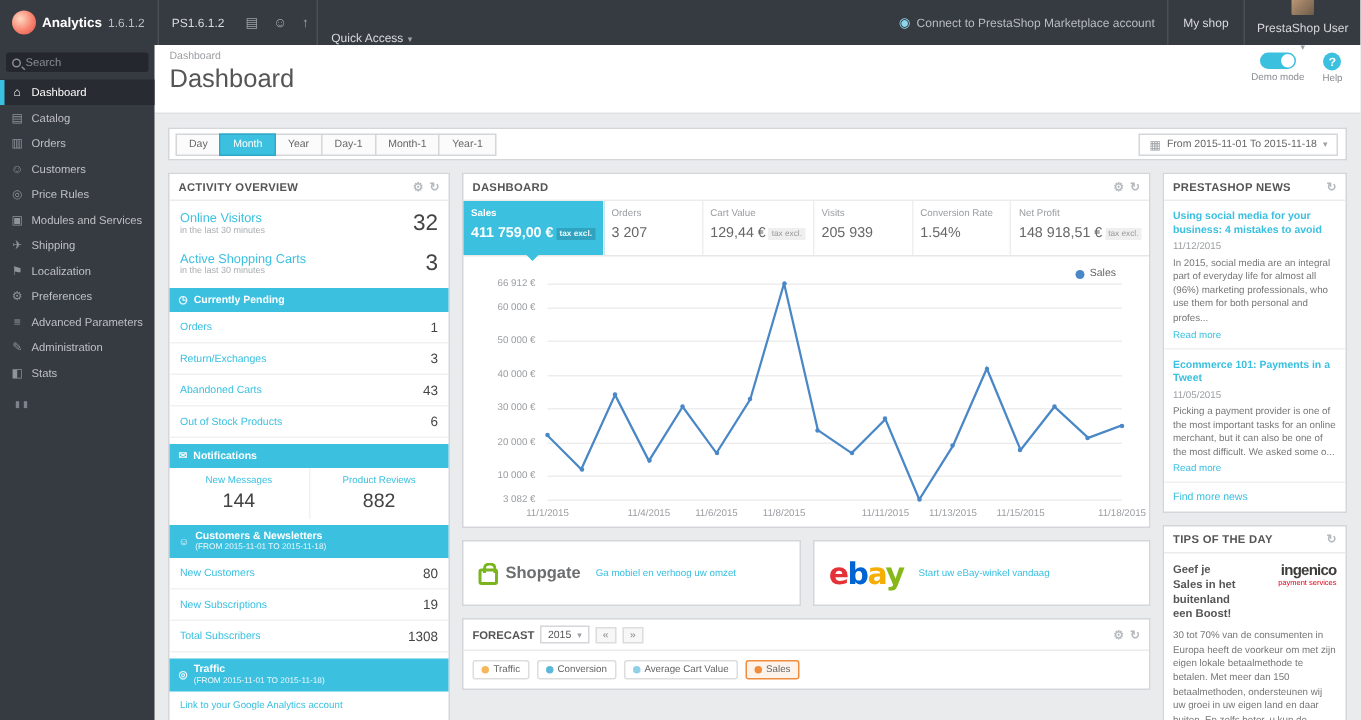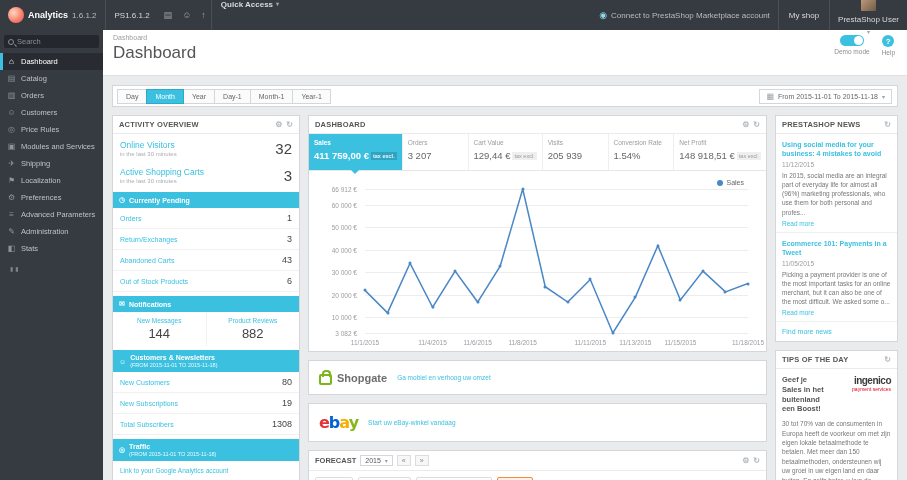--- a/index.html
+++ b/index.html
@@ -8,21 +8,21 @@
 
   
   .topbar{position:absolute;top:0;left:0;width:907px;height:30px;background:#363a41;display:flex;align-items:center;color:#fff;z-index:20;font-size:8px;}
   .tb-brand{display:flex;align-items:center;gap:4px;padding:0 8px;height:100%;}
   .ps-logo{width:16px;height:16px;border-radius:50%;background:radial-gradient(circle at 35% 35%,#ffd9c4,#f8826d 55%,#d9534f);display:inline-block;}
   .tb-brand-name{font-weight:bold;font-size:9px;}
   .tb-ver{color:#b9bcc0;font-size:8px;}
   .tb-sep{width:1px;height:30px;background:#4a4e55;}
   .tb-shop{padding:0 9px;color:#d8dadd;}
   .tb-ico{color:#9ea2a8;padding:0 5px;font-size:9px;cursor:pointer;}
-  .tb-qa{display:flex;align-items:flex-start;gap:3px;padding:0 9px;height:100%;color:#d8dadd;cursor:pointer;font-weight:bold;}
+  .tb-qa{display:flex;align-items:flex-end;gap:3px;padding:0 9px;height:100%;color:#d8dadd;cursor:pointer;}
   .caret{font-size:6px;color:#9ea2a8;}
   .tb-spacer{flex:1;}
   .tb-mp{display:flex;align-items:center;gap:4px;padding:0 8px;color:#b9bcc0;cursor:pointer;}
   .tb-mp-ico{color:#8fd6ea;font-size:9px;}
   .tb-myshop{padding:0 10px;color:#d8dadd;cursor:pointer;}
   .tb-user{display:flex;align-items:center;gap:4px;padding:0 8px;cursor:pointer;color:#d8dadd;flex-direction:column;}
   .avatar{width:15px;height:15px;background:linear-gradient(135deg,#c9a27e,#6e5b49);display:inline-block;border-radius:1px;}
 
   
   .sidebar{position:absolute;top:30px;left:0;width:103px;height:450px;background:#363a41;z-index:10;}
@@ -104,28 +104,28 @@
   .ylabels{position:absolute;left:0;top:8px;bottom:16px;width:44px;}
   .ytick{position:absolute;right:4px;transform:translateY(-50%);font-size:6.5px;color:#9a9da1;white-space:nowrap;}
   .chart-plot{position:absolute;left:48px;right:10px;top:8px;bottom:16px;}
   .gridline{position:absolute;left:0;right:0;height:1px;background:#ededed;}
   .chart-svg{position:absolute;left:0;top:0;width:100%;height:100%;}
   .pdot{position:absolute;width:3px;height:3px;border-radius:50%;transform:translate(-50%,-50%);}
   .xlabels{position:absolute;left:48px;right:10px;bottom:0;height:12px;}
   .xtick{position:absolute;transform:translateX(-50%);font-size:6.5px;color:#9a9da1;white-space:nowrap;top:2px;}
 
   
-  .promos{display:flex;gap:8px;margin-top:8px;flex-direction:column;}
+  .promos{display:flex;gap:8px;margin-top:8px;}
   .promo{flex:1;background:#fff;border:1px solid #d4d6d9;display:flex;align-items:center;gap:10px;padding:9px 10px;min-width:0;}
   .sg-logo{display:flex;align-items:center;gap:5px;flex:none;}
   .sg-bag{width:13px;height:11px;border:2px solid #7ab51d;border-radius:2px;position:relative;display:inline-block;margin-top:4px;}
   .sg-bag::before{content:"";position:absolute;left:1px;top:-6px;width:5px;height:5px;border:2px solid #7ab51d;border-bottom:none;border-radius:4px 4px 0 0;}
   .sg-name{font-size:11px;font-weight:bold;color:#6d6e70;}
   .promo-link{font-size:6.5px;color:#3bc0e0;cursor:pointer;text-decoration:none;}
-  .ebay-logo{font-size:16px;font-weight:bold;letter-spacing:-1px;flex:none;font-family:"DejaVu Sans",sans-serif;}
+  .ebay-logo{font-size:20px;font-weight:bold;letter-spacing:-1px;flex:none;font-family:"DejaVu Sans",sans-serif;}
   .eb-e{color:#e53238;} .eb-b{color:#0064d2;} .eb-a{color:#f5af02;} .eb-y{color:#86b817;}
 
   
   .forecast{margin-top:8px;}
   .year-select{display:flex;align-items:center;gap:4px;border:1px solid #d4d6d9;background:#fff;font-size:7px;font-weight:normal;color:#555;padding:1px 4px;cursor:pointer;}
   .nav-btn{font-size:7px;color:#888;border:1px solid #ddd;background:#f7f7f7;padding:1px 4px;cursor:pointer;font-family:"Liberation Sans",sans-serif;}
   .chips{display:flex;gap:5px;padding:6px;flex-wrap:wrap;}
   .chip{display:flex;align-items:center;gap:3px;border:1px solid #ddd;border-radius:2px;padding:2px 5px;font-size:6.5px;color:#666;background:#fff;cursor:pointer;}
   .chip.active{border-color:#f08c3e;background:#fdf3ea;}
   .cdot{width:5px;height:5px;border-radius:50%;display:inline-block;}

